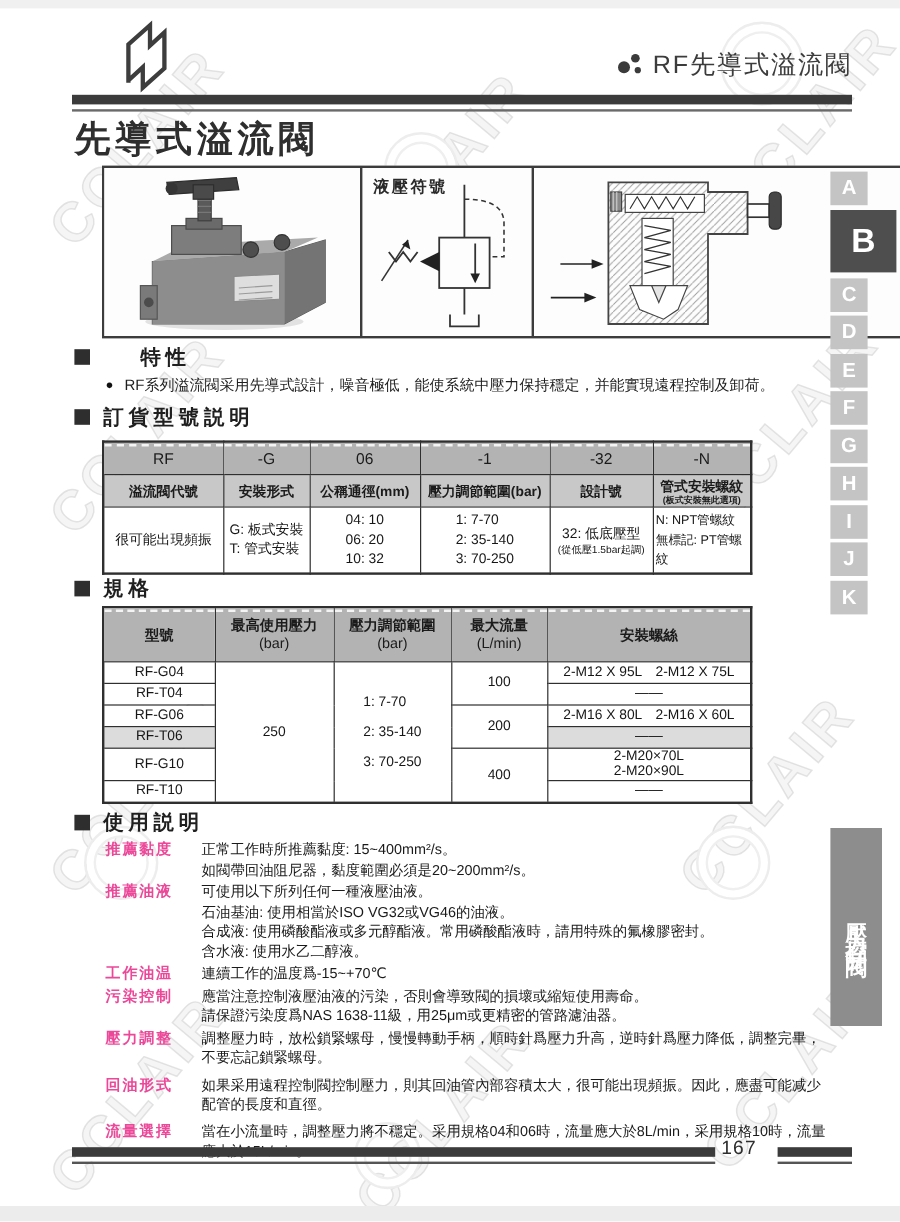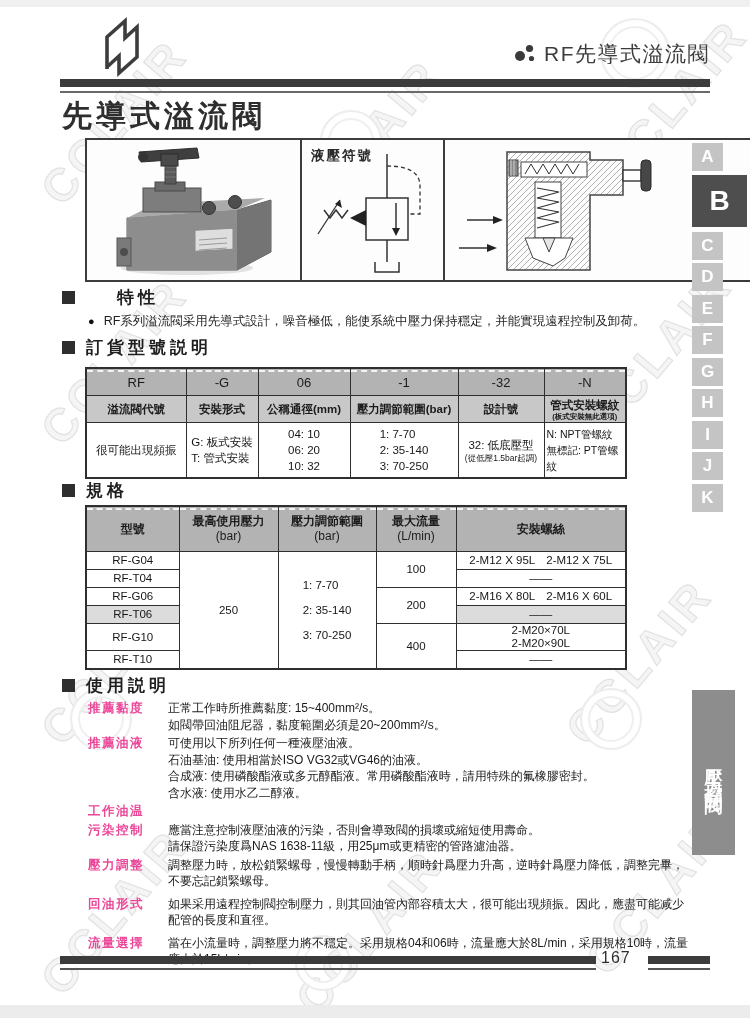--- a/index.html
+++ b/index.html
@@ -383,20 +383,23 @@
       <div class="u-label">推薦油液</div>
       <div class="u-body">
         <div>可使用以下所列任何一種液壓油液。</div>
         <div>石油基油: 使用相當於ISO VG32或VG46的油液。</div>
         <div>合成液: 使用磷酸酯液或多元醇酯液。常用磷酸酯液時，請用特殊的氟橡膠密封。</div>
         <div>含水液: 使用水乙二醇液。</div>
       </div>
     </div>
     <div class="u-item">
       <div class="u-label">工作油温</div>
+      <div class="u-body">
+        <div>連續工作的温度爲-15~+70℃</div>
+      </div>
     </div>
     <div class="u-item">
       <div class="u-label">污染控制</div>
       <div class="u-body">
         <div>應當注意控制液壓油液的污染，否則會導致閥的損壞或縮短使用壽命。</div>
         <div>請保證污染度爲NAS 1638-11級，用25μm或更精密的管路濾油器。</div>
       </div>
     </div>
     <div class="u-item">
       <div class="u-label">壓力調整</div>

